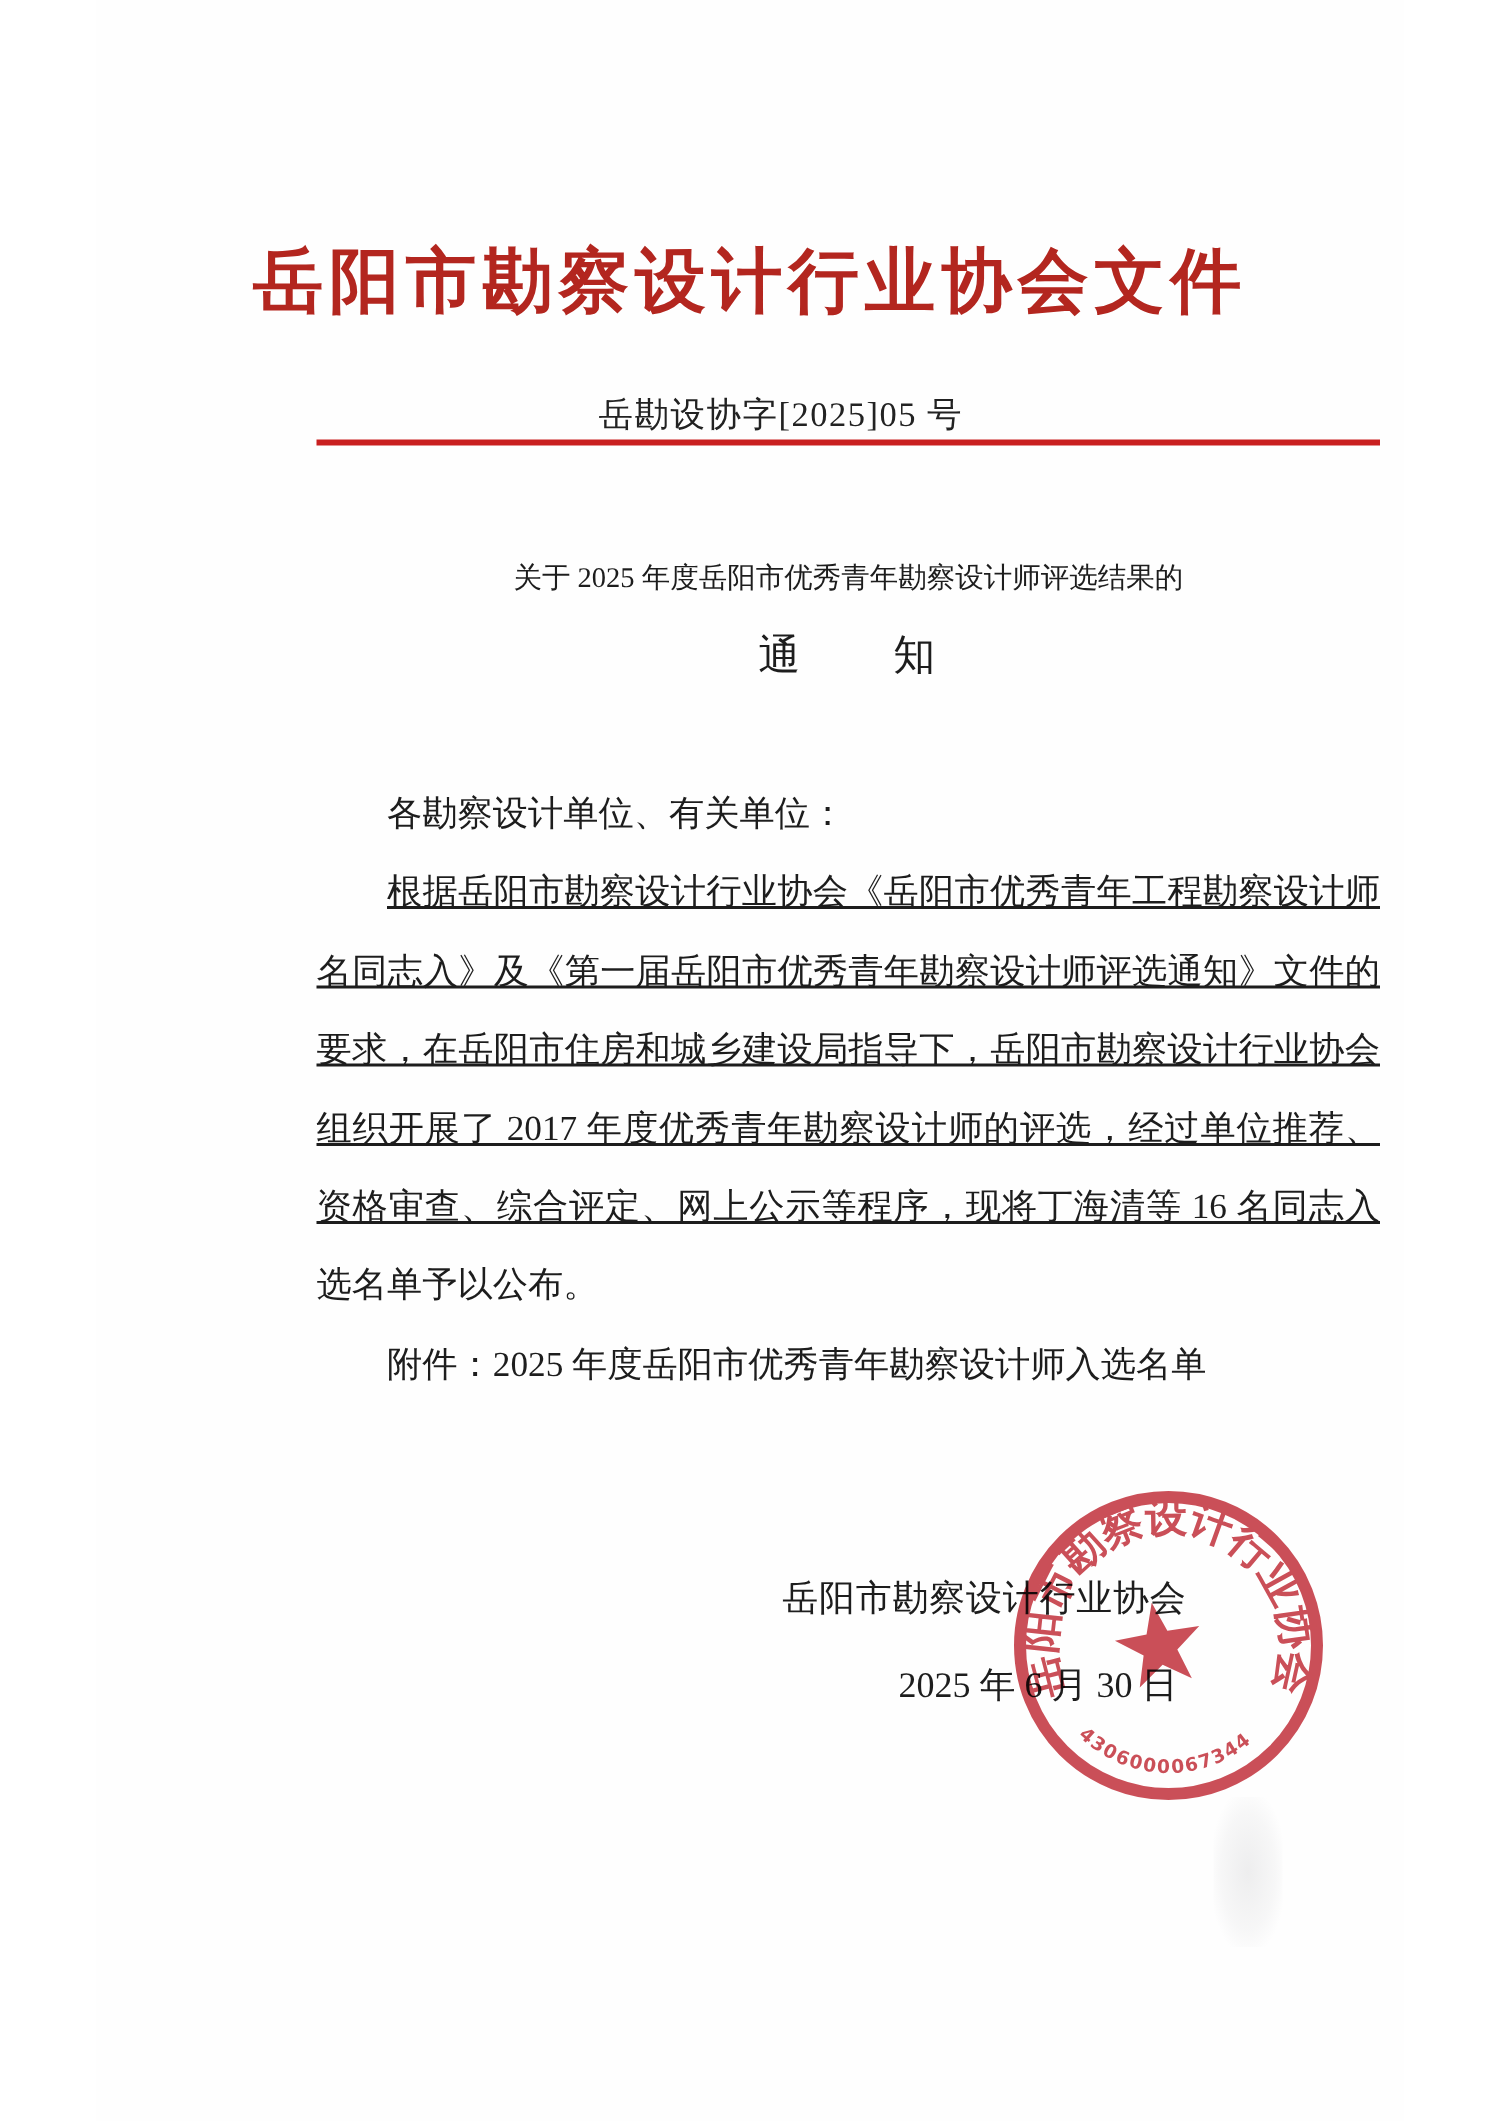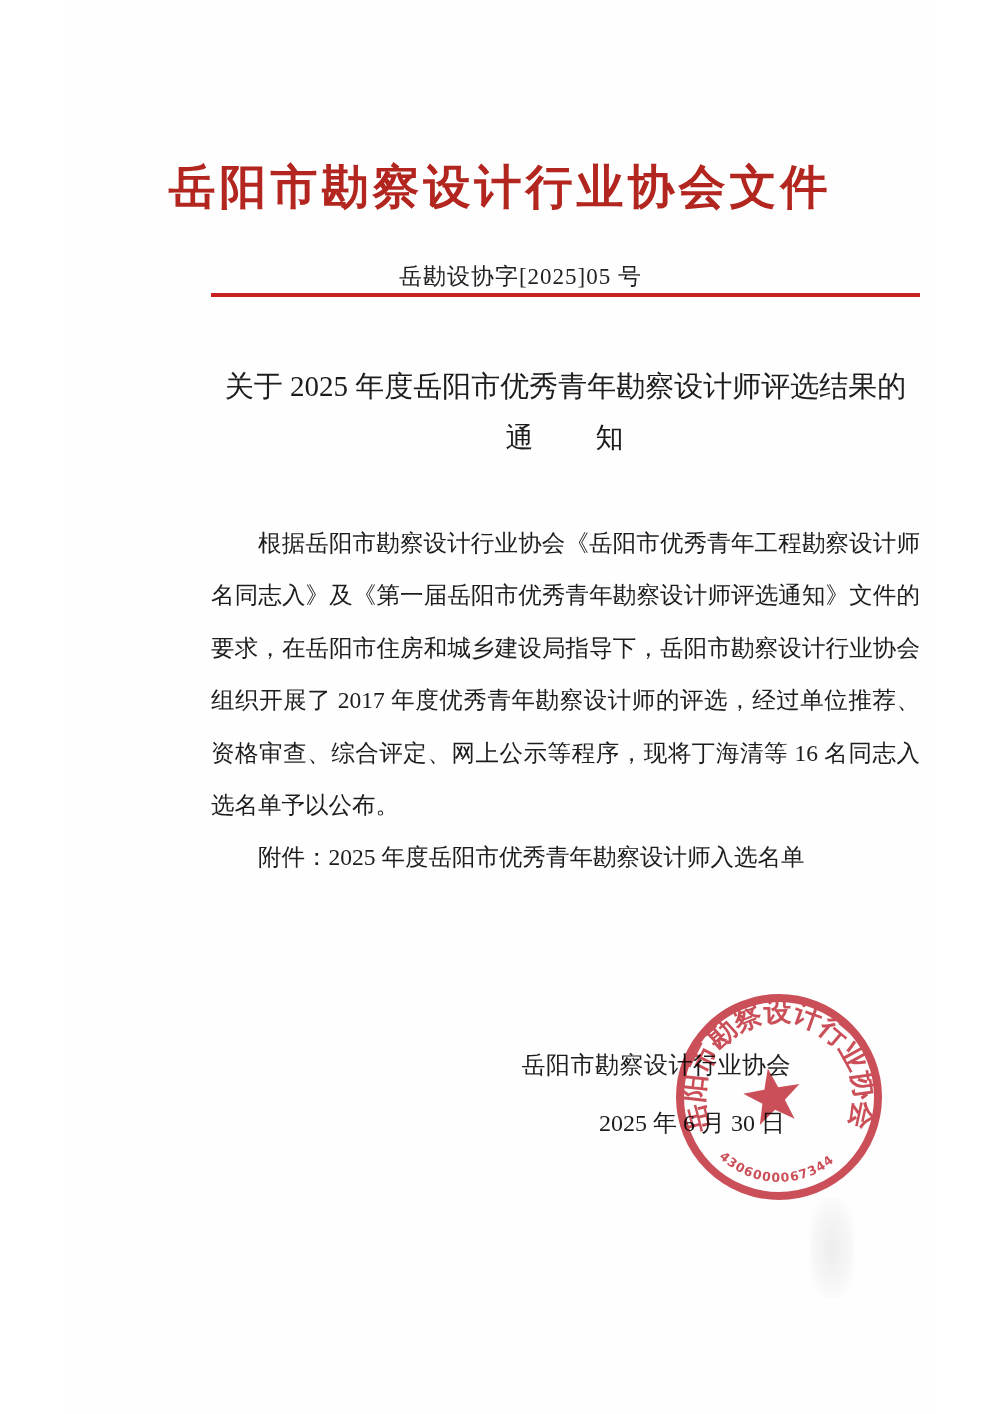--- a/index.html
+++ b/index.html
@@ -47,34 +47,34 @@
   }
 
   
   .doc-title {
     position: absolute;
     top: 360px; left: 147px;
     width: 709px;
     text-align: center;
     line-height: 52px;
   }
-  .doc-title .t1 { font-size: 29px; white-space: nowrap; }
+  .doc-title .t1 { font-size: 19px; white-space: nowrap; }
   .doc-title .t2 { font-size: 28px; letter-spacing: 2px; }
 
   
   .body-block {
     position: absolute;
     top: 517px; left: 147px;
     width: 709px;
     font-size: 23.5px;
     line-height: 52.4px;
   }
   .line { min-height: 52.4px; }
   .line.indent { text-indent: 2em; }
-  .line.stretch { text-align: justify; text-align-last: justify; }
+  .line.stretch { text-align: justify; text-align-last: justify; text-decoration: underline; }
 
   
   .signature-org {
     position: absolute;
     top: 1049px; right: 145px;
     font-size: 24px;
     letter-spacing: 0.5px;
     white-space: nowrap;
   }
   .signature-date {
@@ -115,20 +115,21 @@
   <div class="doc-number">岳勘设协字[2025]05 号</div>
 
   <div class="red-rule"></div>
 
   <div class="doc-title">
     <div class="t1">关于 2025 年度岳阳市优秀青年勘察设计师评选结果的</div>
     <div class="t2">通　　知</div>
   </div>
 
   <div class="body-block">
+    <div class="line indent">各勘察设计单位、有关单位：</div>
     <div class="line indent stretch">根据岳阳市勘察设计行业协会《岳阳市优秀青年工程勘察设计师</div>
     <div class="line stretch">名同志入》及《第一届岳阳市优秀青年勘察设计师评选通知》文件的</div>
     <div class="line stretch">要求，在岳阳市住房和城乡建设局指导下，岳阳市勘察设计行业协会</div>
     <div class="line stretch">组织开展了 2017 年度优秀青年勘察设计师的评选，经过单位推荐、</div>
     <div class="line stretch">资格审查、综合评定、网上公示等程序，现将丁海清等 16 名同志入</div>
     <div class="line">选名单予以公布。</div>
     <div class="line indent">附件：2025 年度岳阳市优秀青年勘察设计师入选名单</div>
   </div>
 
   <div class="signature-org">岳阳市勘察设计行业协会</div>

